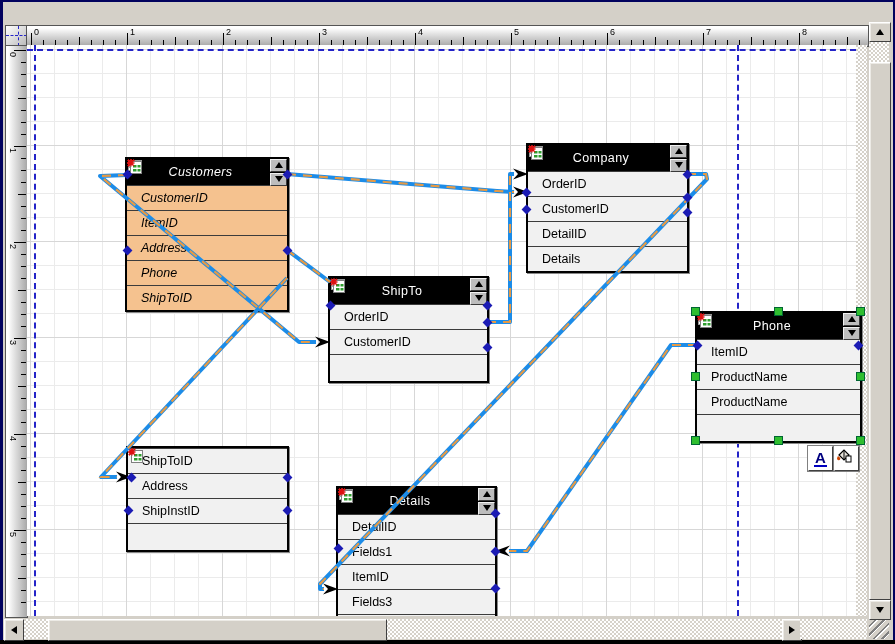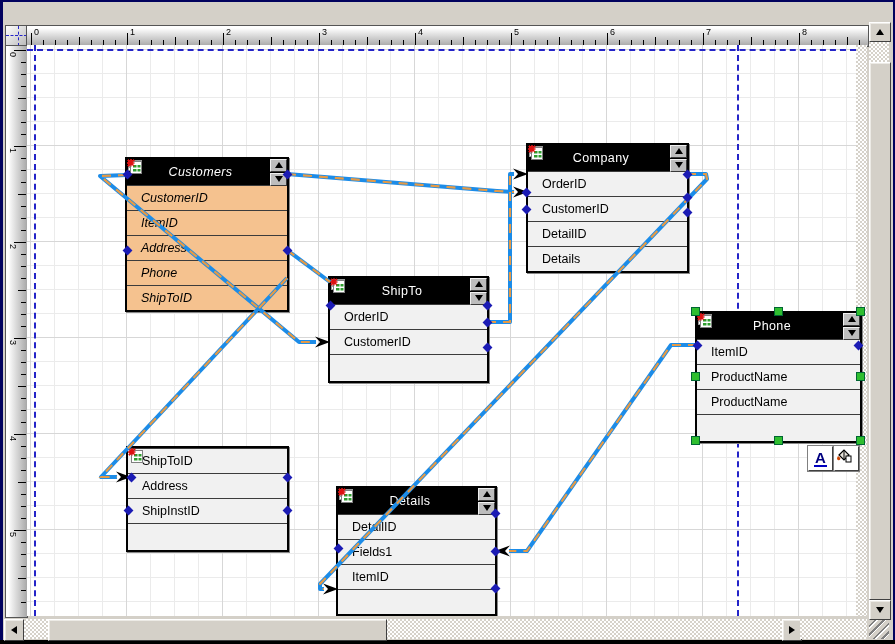--- a/index.html
+++ b/index.html
@@ -588,20 +588,33 @@
           <div class="fic">
             <svg width="15" height="15">
               <rect x="3.5" y="2.5" width="11" height="12" fill="#fff" stroke="#808080"></rect>
               <rect x="6" y="6" width="3.5" height="2.5" fill="#2E9E2E"></rect>
               <rect x="10.5" y="6" width="3" height="2.5" fill="#2E9E2E"></rect>
               <rect x="6" y="10" width="3.5" height="2.5" fill="#2E9E2E"></rect>
               <rect x="10.5" y="10" width="3" height="2.5" fill="#2E9E2E"></rect>
               <path d="M1 1 l6 6 M7 1 l-6 6 M0.5 4 h7 M4 0.5 v7" stroke="#DD1111" stroke-width="1.3"></path>
             </svg>
           </div>
+          <div class="flabel">Fields3</div>
+        </div>
+        <div class="erow" style="background: rgb(241, 241, 241);">
+          <div class="fic">
+            <svg width="15" height="15">
+              <rect x="3.5" y="2.5" width="11" height="12" fill="#fff" stroke="#808080"></rect>
+              <rect x="6" y="6" width="3.5" height="2.5" fill="#2E9E2E"></rect>
+              <rect x="10.5" y="6" width="3" height="2.5" fill="#2E9E2E"></rect>
+              <rect x="6" y="10" width="3.5" height="2.5" fill="#2E9E2E"></rect>
+              <rect x="10.5" y="10" width="3" height="2.5" fill="#2E9E2E"></rect>
+              <path d="M1 1 l6 6 M7 1 l-6 6 M0.5 4 h7 M4 0.5 v7" stroke="#DD1111" stroke-width="1.3"></path>
+            </svg>
+          </div>
         </div>
       </div>
       <svg width="840" height="571" style="pointer-events: none;">
         <g>
           <polyline points="260,129 470,146 487,147" fill="none" stroke="#1C8CE8" stroke-width="4" stroke-linejoin="round"></polyline>
           <polyline points="260,129 470,146 487,147" fill="none" stroke="#E59A46" stroke-width="2.2" stroke-dasharray="9 7"></polyline>
           <polygon points="501,147 486,141.5 491,147 486,152.5" fill="#000000"></polygon>
         </g>
         <g>
           <polyline points="460,277 483,277 483,129 487,129" fill="none" stroke="#1C8CE8" stroke-width="4" stroke-linejoin="round"></polyline>

